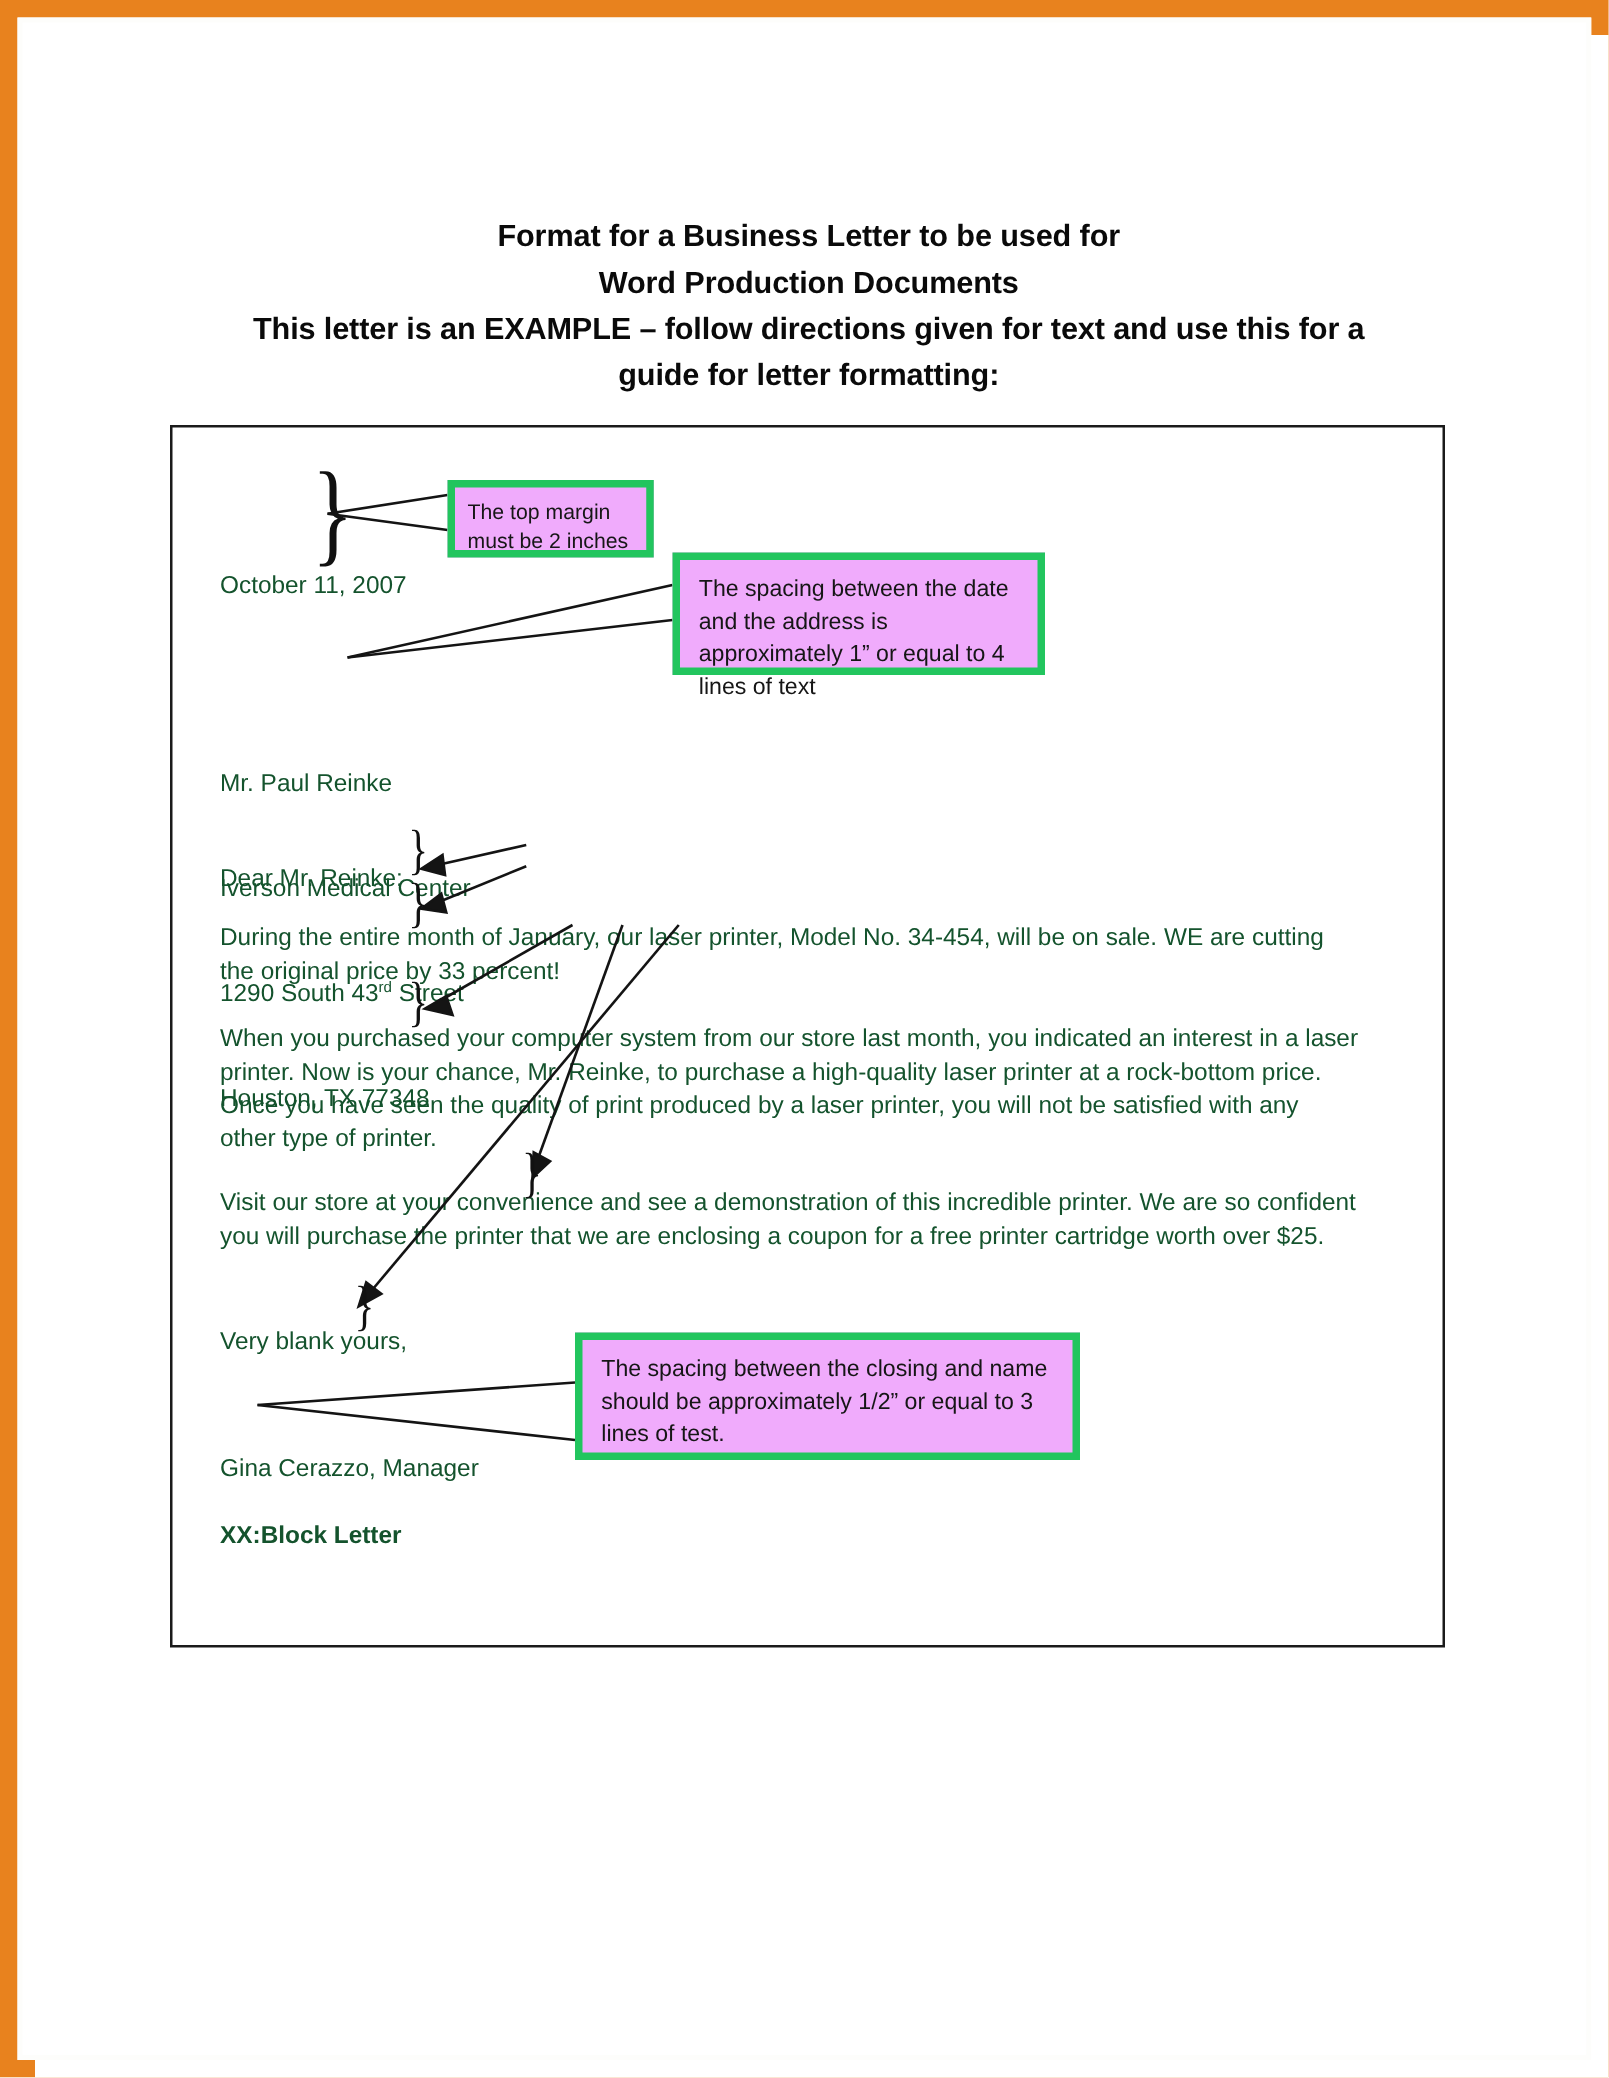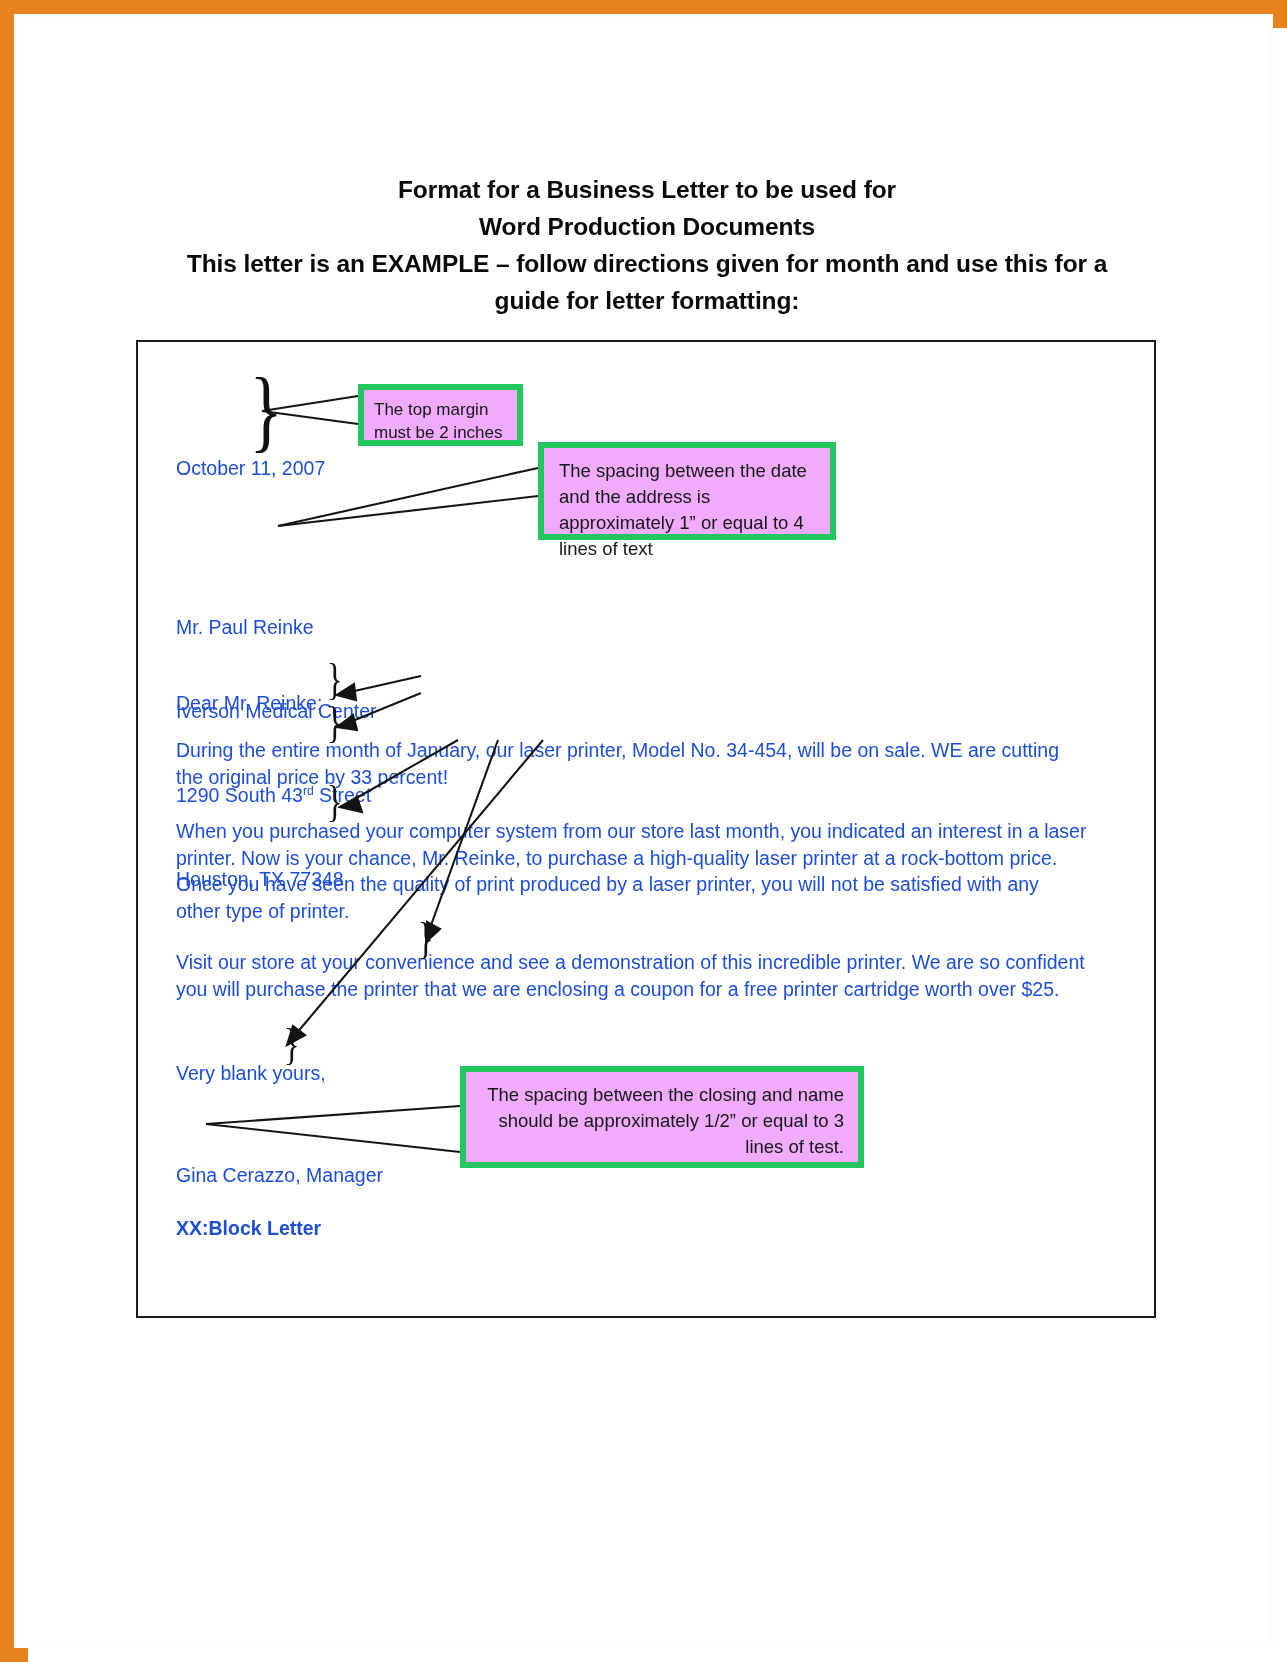--- a/index.html
+++ b/index.html
@@ -64,21 +64,21 @@
     top: 312px;
     width: 1020px;
     height: 978px;
     box-sizing: border-box;
     border: 2px solid #1a1a1a;
     background: #ffffff;
   }
 
   .ltext {
     position: absolute;
-    color: #1d4ed8;
+    color: #14532d;
     font-size: 19.5px;
     line-height: 26.5px;
     white-space: pre-wrap;
   }
 
   
   #date-line      { left: 38px;  top: 113px; }
   #address-block  { left: 38px;  top: 215px; line-height: 28px; }
   #salutation     { left: 38px;  top: 348px; }
   #para-1         { left: 38px;  top: 395px; width: 912px; }
@@ -116,21 +116,21 @@
   #callout-date-spacing {
     left: 510px; top: 414px;
     width: 298px; height: 98px;
   }
   #callout-paragraph-spacing {
     left: 393px; top: 617px;
     width: 430px; height: 95px;
   }
   #callout-closing-spacing {
     left: 432px; top: 1038px;
-    width: 404px; height: 102px; text-align: right;
+    width: 404px; height: 102px;
   }
 
   
   #annotation-layer {
     position: absolute;
     left: 0; top: 0;
     width: 1259px;
     height: 1634px;
     pointer-events: none;
     z-index: 5;
@@ -148,21 +148,21 @@
 </style>
 </head>
 <body>
 
 <div id="scan-frame">
   <div id="page-sheet">
 
     <div id="doc-heading">
       <span class="hl">Format for a Business Letter to be used for</span>
       <span class="hl">Word Production Documents</span>
-      <span class="hl">This letter is an EXAMPLE – follow directions given for month and use this for a</span>
+      <span class="hl">This letter is an EXAMPLE – follow directions given for text and use this for a</span>
       <span class="hl">guide for letter formatting:</span>
     </div>
 
     <div id="letter-box">
 
       <div class="ltext" id="date-line">October 11, 2007</div>
 
       <div class="ltext" id="address-block">
         <div>Mr. Paul Reinke</div>
         <div>Iverson Medical Center</div>

